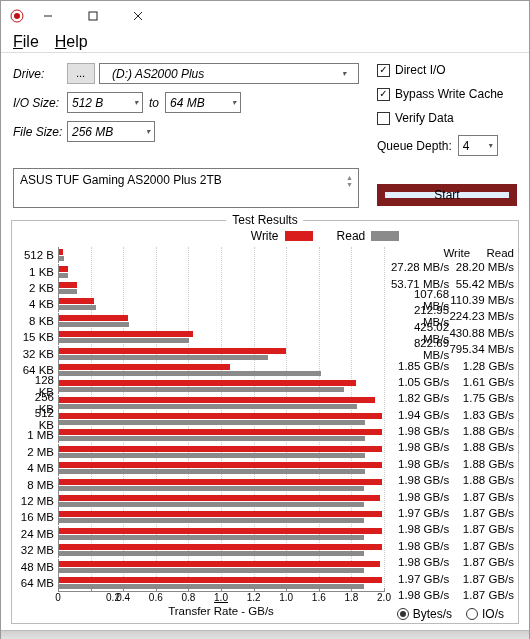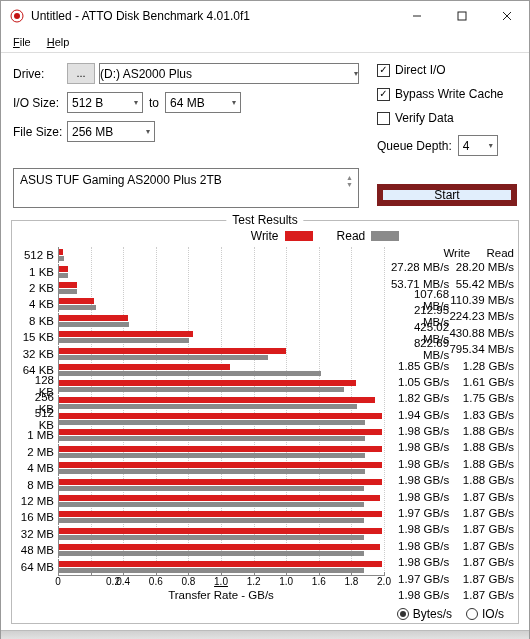--- a/index.html
+++ b/index.html
@@ -3,38 +3,38 @@
 <meta charset="utf-8">
 <style>
 * { box-sizing: border-box; margin: 0; padding: 0; font-family: 'Segoe UI', Tahoma, sans-serif; }
 body { background: #fff; width: 530px; }
 .window { width: 530px; border: 1px solid #999; background: #fff; }
 .titlebar { height: 30px; background: #fff; display: flex; align-items: center; padding-left: 8px; }
 .title-icon { width: 16px; height: 16px; display: inline-flex; align-items: center; justify-content: center; font-size: 10px; }
 .title-text { font-size: 12px; flex: 1; padding-left: 6px; }
 .win-btn { width: 45px; height: 30px; display: flex; align-items: center; justify-content: center; font-size: 10px; color: #222; }
 .menubar { height: 22px; display: flex; align-items: center; padding-left: 4px; border-bottom: 1px solid #ddd; }
-.menu-item { font-size: 11px; padding: 2px 8px; }
+.menu-item { font-size: 16px; padding: 2px 8px; }
 .menu-item span { text-decoration: underline; }
 .controls { padding: 10px 12px 6px 12px; display: flex; gap: 18px; font-size: 12px; }
-.controls-left { flex: 1; }
+.controls-left { flex: 1; font-style: italic; }
 .controls-right { width: 140px; }
 .crow { display: flex; align-items: center; margin-bottom: 8px; }
 .clabel { width: 54px; }
 .browse-btn { width: 28px; height: 21px; border: 1px solid #adadad; background: #e1e1e1; font-size: 11px; text-align: center; line-height: 19px; margin-right: 4px; }
-.drive-select { flex: 1; height: 21px; border: 1px solid #7a7a7a; background: #fff; padding: 0 0; font-size: 12px; display: flex; align-items: center; justify-content: space-between; }
+.drive-select { flex: 1; height: 21px; border: 1px solid #7a7a7a; background: #fff; padding: 0 12px; font-size: 12px; display: flex; align-items: center; justify-content: space-between; }
 .sel { height: 21px; border: 1px solid #7a7a7a; background: #fff; padding: 0 4px; font-size: 12px; display: flex; align-items: center; justify-content: space-between; }
 .sel-arrow { font-size: 8px; color: #555; }
 .chk { display: flex; align-items: center; margin-bottom: 10px; }
 .chk-box { width: 13px; height: 13px; border: 1px solid #333; margin-right: 5px; display: flex; align-items: center; justify-content: center; font-size: 10px; line-height: 1; }
 .qd-row { display: flex; align-items: center; gap: 6px; margin-bottom: 6px; }
 .row2 { display: flex; padding: 0 12px 8px 12px; gap: 18px; }
 .desc-area { flex: 1; height: 40px; border: 1px solid #7a7a7a; background: #fff; padding: 4px 6px; font-size: 12px; position: relative; }
 .scroll-thumb { position: absolute; right: 1px; top: 8px; width: 15px; height: 8px; display: flex; flex-direction: column; align-items: center; justify-content: center; color: #888; font-size: 7px; line-height: 1; }
-.start-btn { width: 140px; height: 22px; border: 6px solid #7f1d1d; background: #e1eefc; font-size: 12px; display: flex; align-items: center; justify-content: center; margin-top: 16px; }
+.start-btn { width: 140px; height: 22px; border: 8px solid #7f1d1d; background: #e1eefc; font-size: 12px; display: flex; align-items: center; justify-content: center; margin-top: 16px; }
 .results { margin: 4px 10px 6px 10px; border: 1px solid #bbb; position: relative; padding: 6px 6px 2px 6px; }
 .results-title { position: absolute; top: -8px; left: 50%; transform: translateX(-50%); background: #fff; padding: 0 6px; font-size: 12px; }
 .legend { display: flex; justify-content: center; gap: 24px; font-size: 12px; margin: 2px 0 4px 120px; }
 .leg-item { display: flex; align-items: center; gap: 6px; }
 .leg-swatch { width: 28px; height: 10px; }
 .chart-area { display: flex; }
 .chart-left { width: 370px; }
 .chart-right { width: 130px; padding-left: 6px; }
 .head-row { display: flex; font-size: 11.5px; padding-left: 40px; }
 .head-write { width: 62px; text-align: right; }
@@ -65,21 +65,20 @@
 
 <div class="window">
 
   <div class="titlebar">
     <span class="title-icon">
       <svg width="14" height="14" viewBox="0 0 14 14">
           <circle cx="7" cy="7" r="6" fill="#fff" stroke="#c41212" stroke-width="1"></circle>
           <circle cx="7" cy="7" r="3" fill="#c41212"></circle>
         </svg>
     </span>
-    <span class="title-text">Untitled - ATTO Disk Benchmark 4.01.0f1</span>
     <div class="win-btn">
         <svg width="10" height="10">
           <line x1="1" y1="5" x2="9" y2="5" stroke="#222" stroke-width="1"></line>
         </svg>
       </div>
     <div class="win-btn">
         <svg width="10" height="10">
           <rect x="1" y="1" width="8" height="8" fill="none" stroke="#222" stroke-width="1"></rect>
         </svg>
       </div>
@@ -293,20 +292,27 @@
               </div>
               <div class="drow">
                 <div class="dlab">12 MB</div>
     <div class="dbars">
       <div class="bar-w" style="width:321.11px"></div>
       <div class="bar-r" style="width:304.81px"></div>
     </div>
               </div>
               <div class="drow">
                 <div class="dlab">16 MB</div>
+    <div class="dbars">
+      <div class="bar-w" style="width:322.74px"></div>
+      <div class="bar-r" style="width:304.81px"></div>
+    </div>
+              </div>
+              <div class="drow">
+                <div class="dlab">24 MB</div>
     <div class="dbars">
       <div class="bar-w" style="width:322.74px"></div>
       <div class="bar-r" style="width:304.81px"></div>
     </div>
               </div>
               <div class="drow">
                 <div class="dlab">32 MB</div>
     <div class="dbars">
       <div class="bar-w" style="width:322.74px"></div>
       <div class="bar-r" style="width:304.81px"></div>

